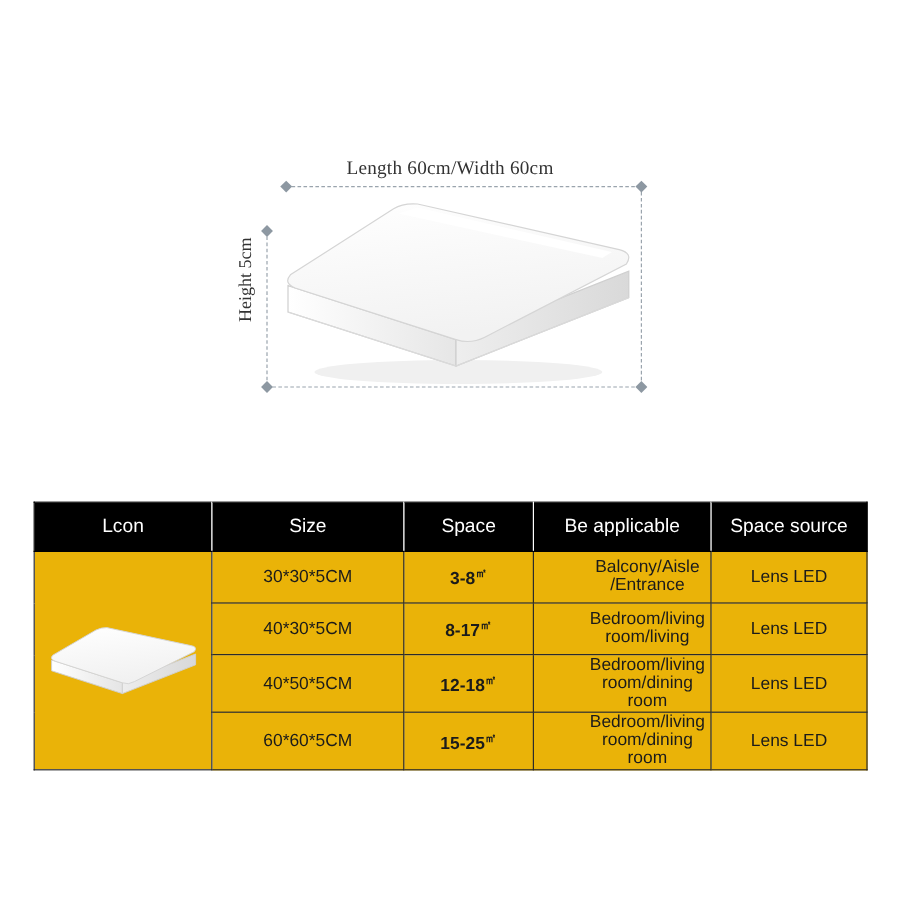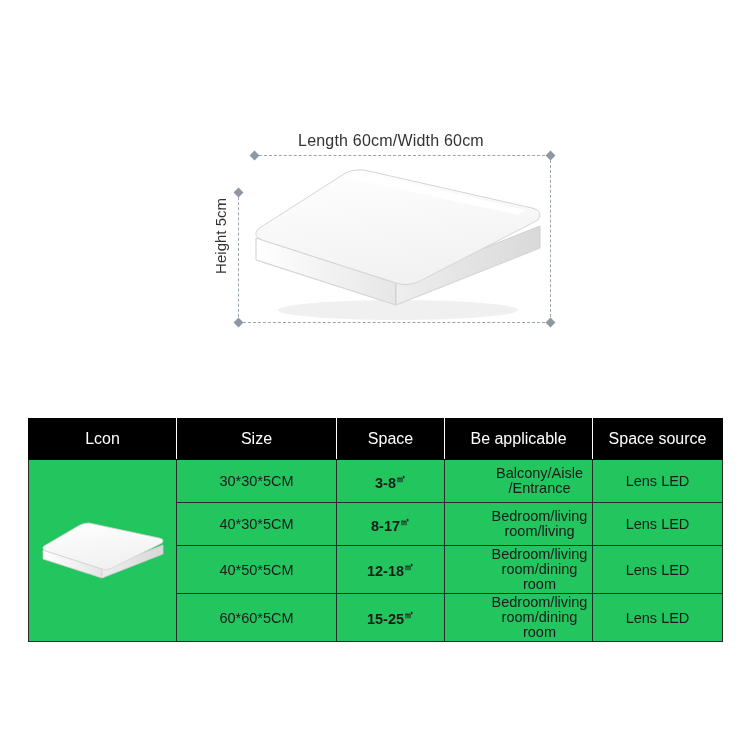--- a/index.html
+++ b/index.html
@@ -16,24 +16,25 @@
 
   .page {
     position: relative;
     width: 750px;
     height: 750px;
   }
 
   
   .diagram {
     position: absolute;
-    left: 16px;
+    left: 0;
     top: 0;
     width: 658px;
     height: 400px;
+    font-family: Liberation Serif, serif;
   }
 
   .dim-top-label {
     position: absolute;
     left: 0;
     top: 132px;
     width: 750px;
     text-align: center;
     font-size: 16px;
     color: #333333;
@@ -106,21 +107,21 @@
     font-size: 16px;
     height: 38px;
     border-color: #000000;
   }
   table.spec thead th.sep {
     border-right: 1px solid #ffffff;
   }
   table.spec tbody td {
     font-size: 14.5px;
     height: 40px;
-    background: #22c55e;
+    background: #eab308;
   }
   td.icon-cell {
     background: #ffffff;
     padding: 0;
     position: relative;
   }
   .icon-lamp {
     position: relative;
     width: 128px;
     height: 62px;

